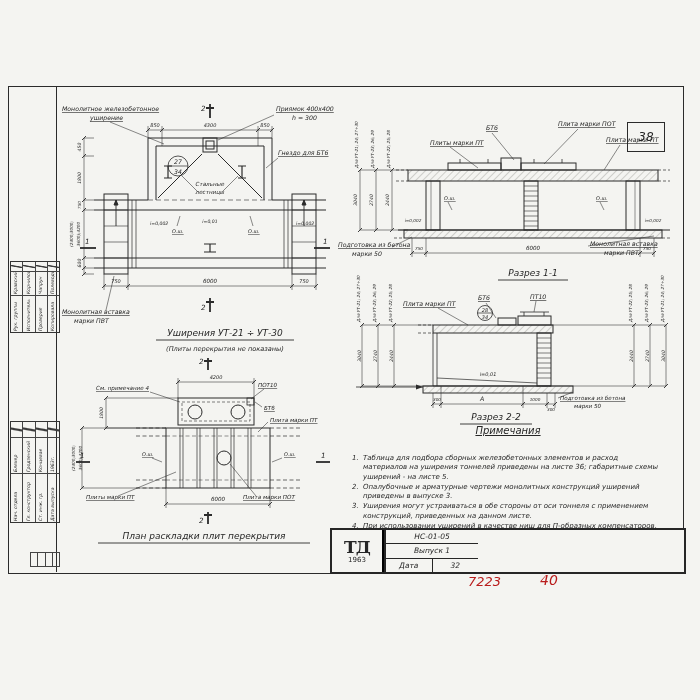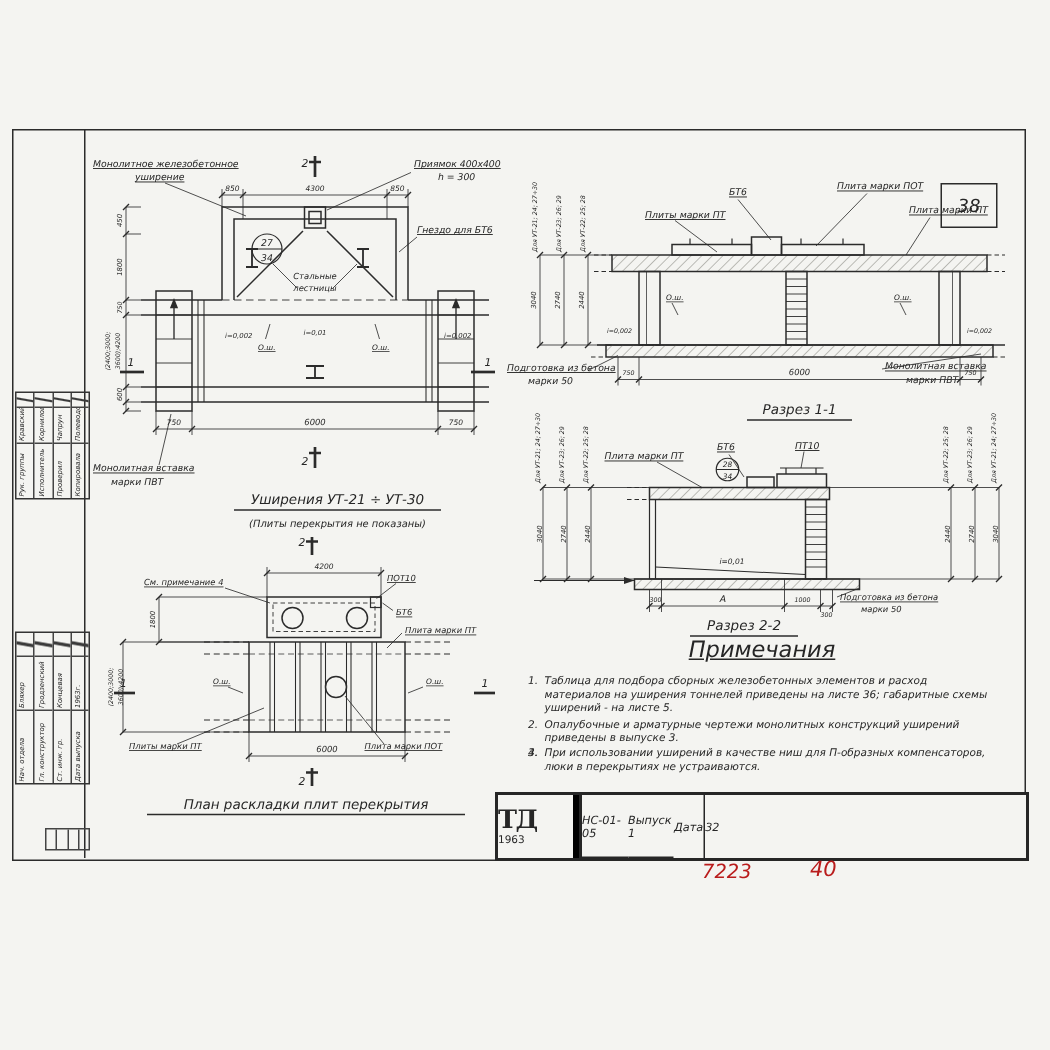--- a/index.html
+++ b/index.html
@@ -8,32 +8,32 @@
   .abs{position:absolute}
   .frame{border:1.6px solid #2b2b2b}
   svg{overflow:visible;display:block}
   svg text{font-family:"DejaVu Sans",sans-serif;font-style:italic;fill:#262626}
   .t4{font-size:4.2px}.t45{font-size:4.6px}.t5{font-size:5px}.t55{font-size:5.6px}
   .t6{font-size:6.2px}.t65{font-size:6.6px}.t7{font-size:7.2px}.t9{font-size:9px}
   .u{text-decoration:underline}
   .mid{text-anchor:middle}
   
   .notes{width:312px;font-style:italic;font-size:7px;line-height:1.32;color:#262626}
-  .notes .head{text-align:center;font-size:15px;text-decoration:underline;margin-bottom:6px}
+  .notes .head{text-align:center;font-size:10px;text-decoration:underline;margin-bottom:17px}
   .note{position:relative;padding-left:11px;margin-bottom:1px}
   .note .n{position:absolute;left:0;top:0}
   
   .tb{display:flex;border:2px solid #262626;background:#f4f4f1}
-  .tb .logo{width:50px;border-right:4px solid #000000;display:flex;flex-direction:column;
-            justify-content:center;line-height:1}
+  .tb .logo{width:50px;border-right:2px solid #000000;display:flex;flex-direction:column;
+            align-items:center;justify-content:center;line-height:1}
   .tb .logo .td{font-family:"DejaVu Serif",serif;font-weight:bold;font-size:17px;letter-spacing:-1px}
   .tb .logo .yr{font-size:7px;margin-top:1px}
   .tb .ttl{flex:1;display:flex;align-items:center;justify-content:center;
            font-style:italic;font-size:10.5px;white-space:nowrap}
-  .tb .right{width:92px;border-left:2px solid #262626;display:flex;flex-direction:row;font-style:italic}
+  .tb .right{width:92px;border-left:2px solid #262626;display:flex;flex-direction:column;font-style:italic}
   .tb .right .row{flex:1;display:flex;align-items:center;justify-content:center;
                   font-size:7.5px;border-bottom:1px solid #262626}
   .tb .right .row:last-child{border-bottom:none}
   .tb .right .split{display:flex;padding:0}
   .tb .right .split .cell{flex:1;display:flex;align-items:center;justify-content:center;height:100%}
   .tb .right .split .cell:first-child{border-right:1px solid #262626}
   
   .stamp{position:absolute;transform:rotate(-90deg);transform-origin:0 0;
          border:1px solid #333;display:flex;flex-direction:column;font-style:italic}
   .srow{flex:1;display:flex;border-top:0.5px solid #444}
@@ -400,21 +400,21 @@
   <text x="23" y="106" class="t7" transform="translate(-1,0)">1</text>
   <text x="263" y="106" class="t7">1</text>
   <text x="146" y="187" class="t9 mid">План раскладки плит перекрытия</text>
   <line x1="40" y1="191" x2="252" y2="191" stroke="#2b2b2b" stroke-width="0.9"></line>
 </svg>
 
 <div class="abs notes" style="left:352px;top:424px">
   <div class="head">Примечания</div>
   <div class="note"><span class="n">1.</span><span>Таблица для подбора сборных железобетонных элементов и расход материалов на уширения тоннелей приведены на листе 36; габаритные схемы уширений - на листе 5.</span></div>
   <div class="note"><span class="n">2.</span><span>Опалубочные и арматурные чертежи монолитных конструкций уширений приведены в выпуске 3.</span></div>
-  <div class="note"><span class="n">3.</span></div>
+  <div class="note"><span class="n">3.</span><span>Уширения могут устраиваться в обе стороны от оси тоннеля с применением конструкций, приведенных на данном листе.</span></div>
   <div class="note"><span class="n">4.</span><span>При использовании уширений в качестве ниш для П-образных компенсаторов, люки в перекрытиях не устраиваются.</span></div>
 </div>
 
 <div class="abs tb" style="left:330px;top:528px;width:352px;height:42px">
   <div class="logo">
     <div class="td">ТД</div>
     <div class="yr">1963</div>
   </div>
   <div class="right">
     <div class="row">НС-01-05</div>

